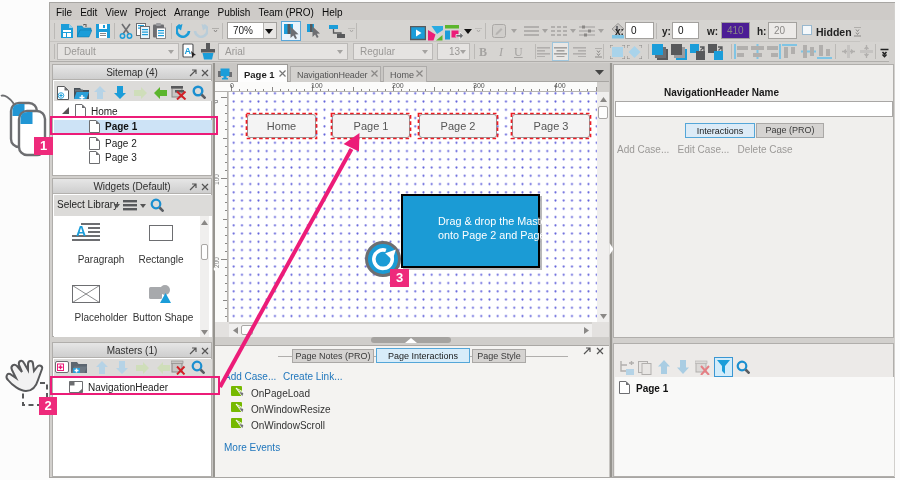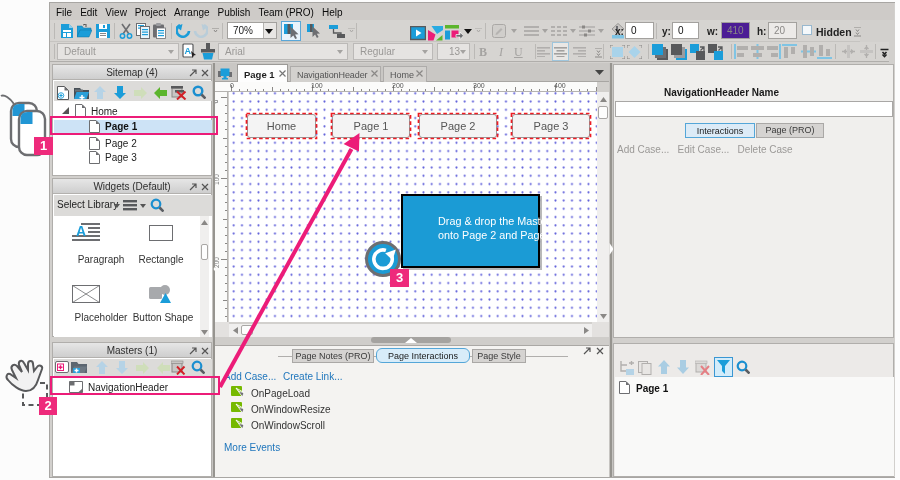--- a/index.html
+++ b/index.html
@@ -739,21 +739,21 @@
 
     <div class="abs" style="left:215px;top:345px;width:394px;height:132px;background:#f4f3f1;border-top:1px solid #aaa8a5;"></div>
     <svg class="abs" style="left:583px;top:347px;" width="8" height="8">
         <path d="M1 7 L7 1 M3 1 h4 v4" stroke="#555" stroke-width="1.2" fill="none"></path>
       </svg>
     <svg class="abs" style="left:596px;top:347px;" width="8" height="8">
         <path d="M1 1 L7 7 M7 1 L1 7" stroke="#555" stroke-width="1.2" fill="none"></path>
       </svg>
     <div class="abs" style="left:278px;top:356px;width:290px;height:1px;background:#b0aeac;"></div>
     <div class="dtab" style="left:292px;top:349px;width:82px;">Page Notes (PRO)</div>
-    <div class="dtab active" style="left:376px;top:348px;width:94px;height:15px;line-height:14px;border-radius:6px;">Page Interactions</div>
+    <div class="dtab active" style="left:376px;top:348px;width:94px;height:15px;line-height:14px;">Page Interactions</div>
     <div class="dtab" style="left:472px;top:349px;width:54px;">Page Style</div>
     <span class="bluelink" style="left:224px;top:371px;">Add Case...</span>
     <span class="bluelink" style="left:283px;top:371px;">Create Link...</span>
     <svg class="abs" style="left:231px;top:386px;" width="14" height="13">
         <rect width="11" height="10" rx="1" fill="#76b900"></rect>
         <path d="M5 2 L11.5 11 L13 6.5 L8 5.5 z M5 2 L13 6.5" fill="#6d6e71" stroke="#fff" stroke-width="0.8"></path>
       </svg>
     <span class="abs" style="left:251px;top:388px;font-size:10px;color:#333;">OnPageLoad</span>
     <svg class="abs" style="left:231px;top:402px;" width="14" height="13">
         <rect width="11" height="10" rx="1" fill="#76b900"></rect>

